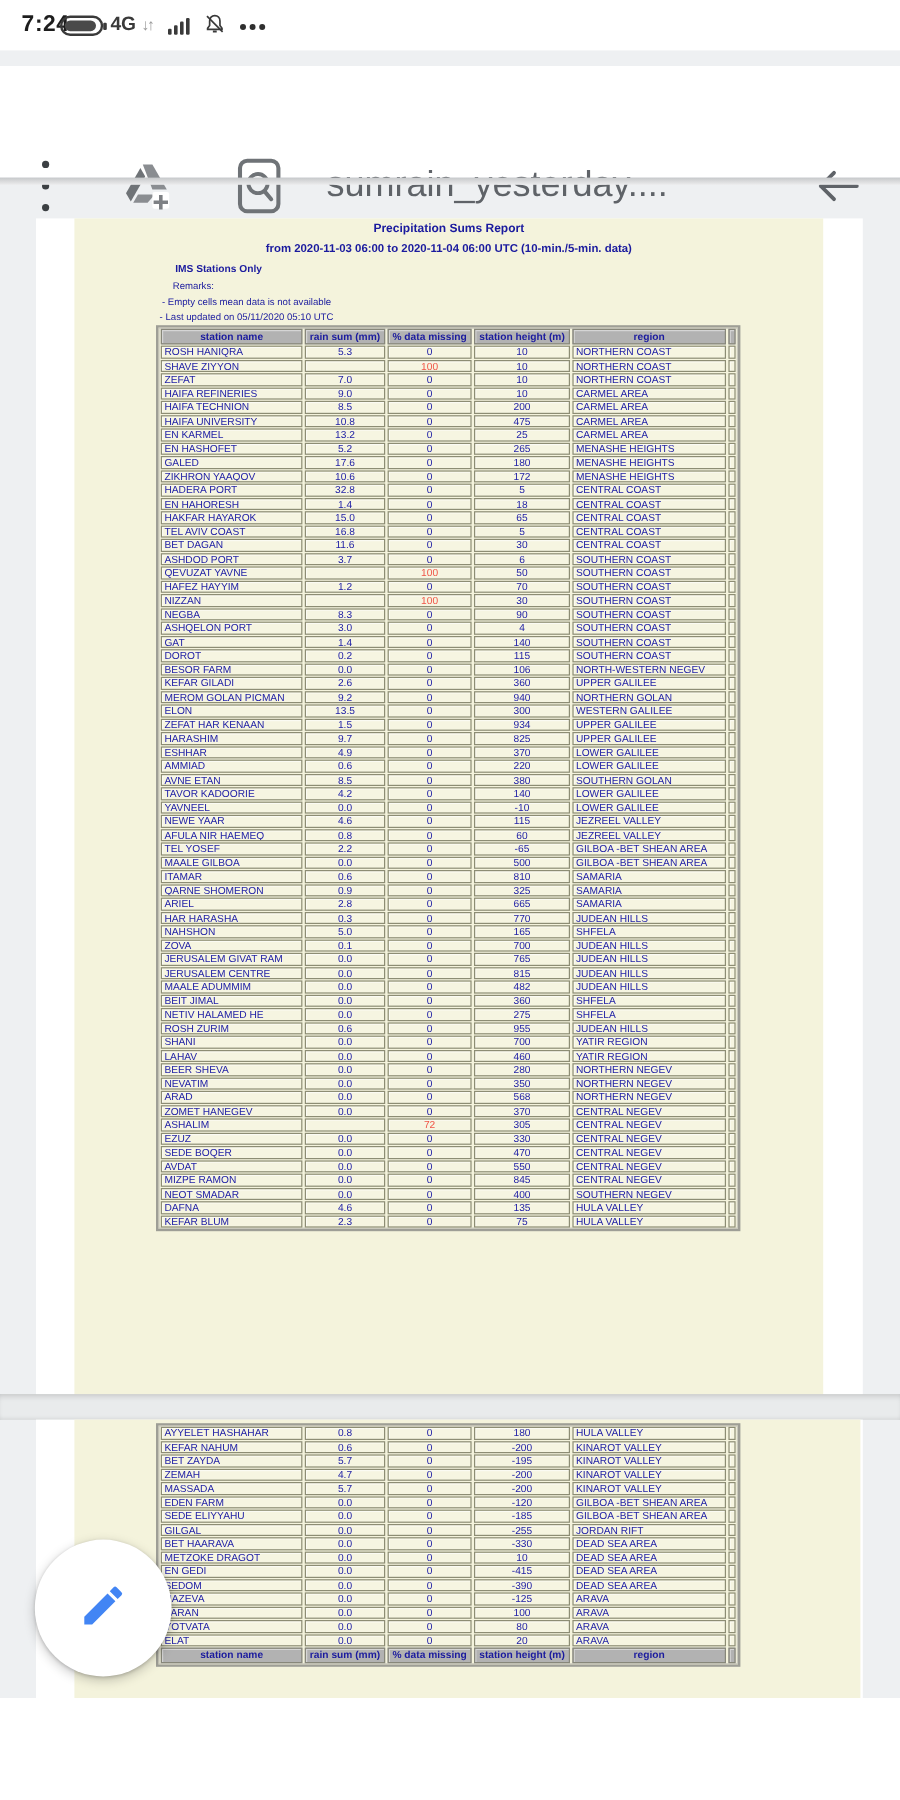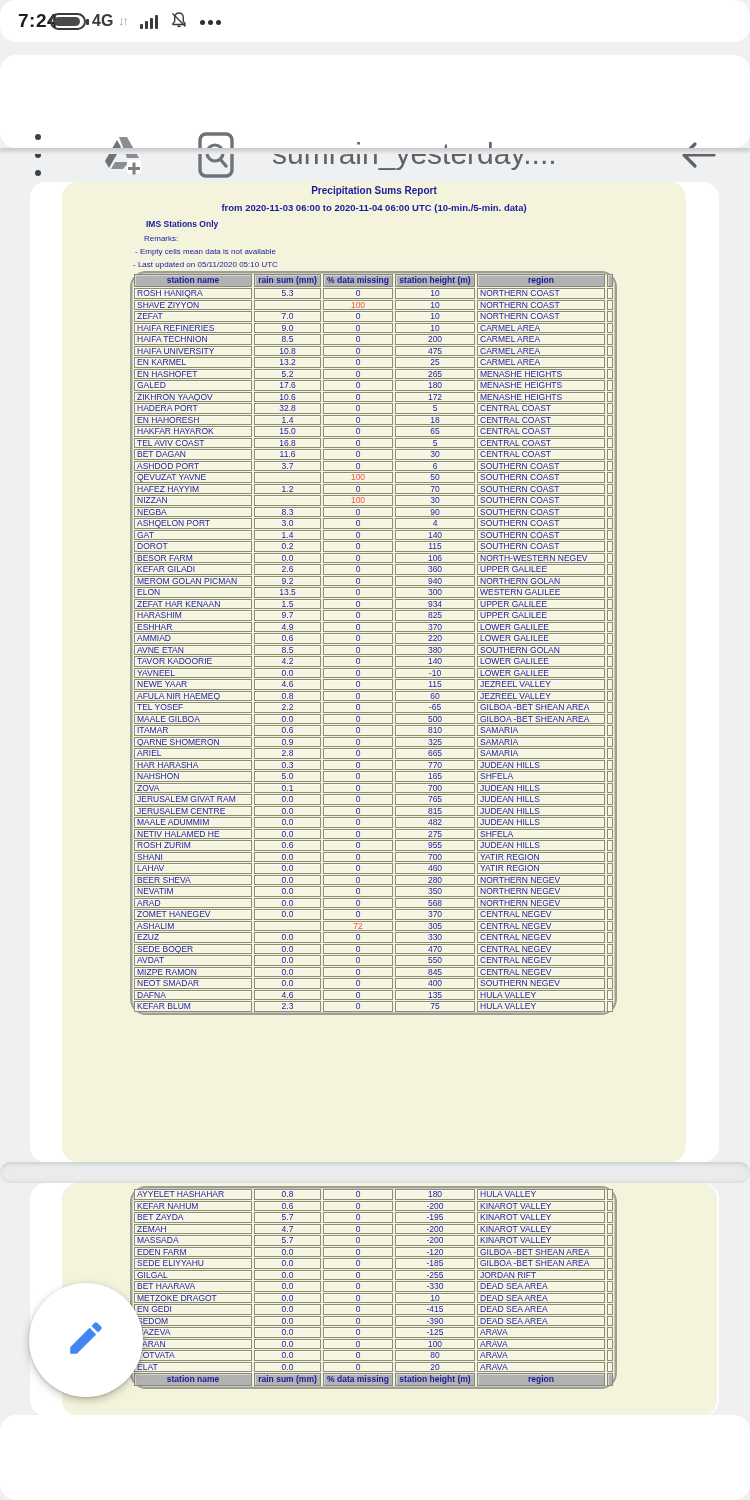--- a/index.html
+++ b/index.html
@@ -1,17 +1,17 @@
 <!DOCTYPE html>
 <html><head>
 <meta charset="utf-8">
 <style>
   html,body{margin:0;padding:0;}
   body{width:750px;height:1500px;position:relative;background:#eef0f2;font-family:"Liberation Sans",sans-serif;overflow:hidden;}
-  .abs{position:absolute;border-radius:16px;}
+  .abs{position:absolute;}
 
   
   #status-bar{left:0;top:0;width:750px;height:42px;background:#ffffff;}
   #status-time{left:18px;top:10px;font-size:19px;font-weight:bold;color:#1d1d1d;letter-spacing:.5px;}
   #battery{left:50px;top:13px;width:36px;height:17px;border:2px solid #3a3a3a;border-radius:9px;box-sizing:border-box;}
   #battery .fill{position:absolute;left:2px;top:2px;width:26px;height:9px;background:#4a4a4a;border-radius:5px;}
   #battery .nub{position:absolute;right:-5px;top:4px;width:3px;height:6px;background:#3a3a3a;border-radius:1px;}
   #net-type{left:92px;top:12px;font-size:16px;font-weight:bold;color:#3a3a3a;}
   #net-arrows{left:118px;top:13px;font-size:13px;color:#9a9a9a;letter-spacing:-2px;}
   .sigbars{left:140px;top:14px;width:22px;height:15px;}
@@ -535,20 +535,28 @@
           </tr>
           <tr>
             <td class="tl">MAALE ADUMMIM</td>
             <td class="tc">0.0</td>
             <td class="tc">0</td>
             <td class="tc">482</td>
             <td class="tl">JUDEAN HILLS</td>
             <td class="pad"></td>
           </tr>
           <tr>
+            <td class="tl">BEIT JIMAL</td>
+            <td class="tc">0.0</td>
+            <td class="tc">0</td>
+            <td class="tc">360</td>
+            <td class="tl">SHFELA</td>
+            <td class="pad"></td>
+          </tr>
+          <tr>
             <td class="tl">NETIV HALAMED HE</td>
             <td class="tc">0.0</td>
             <td class="tc">0</td>
             <td class="tc">275</td>
             <td class="tl">SHFELA</td>
             <td class="pad"></td>
           </tr>
           <tr>
             <td class="tl">ROSH ZURIM</td>
             <td class="tc">0.6</td>

